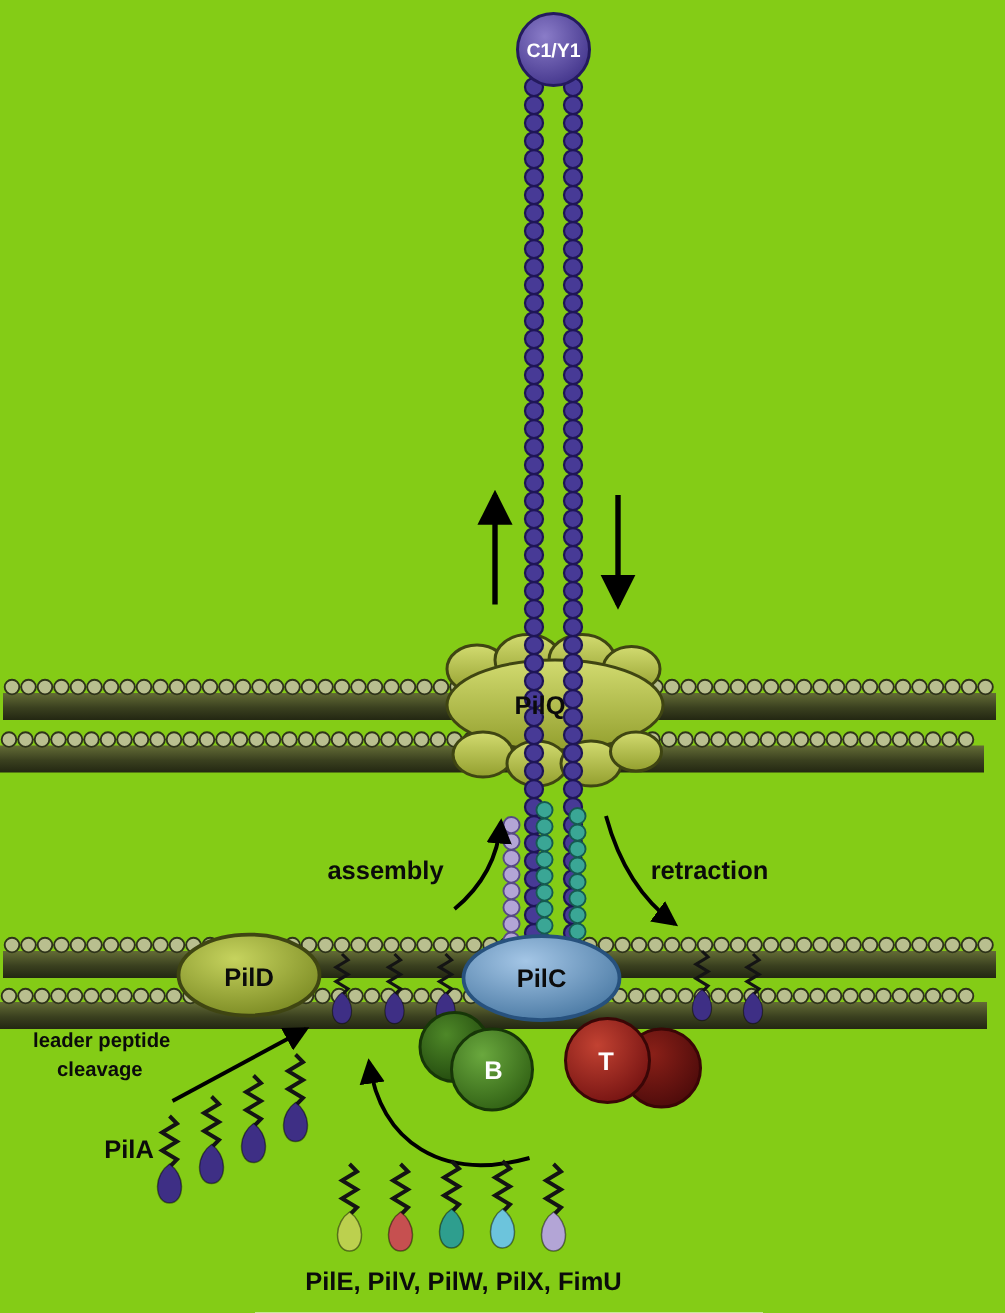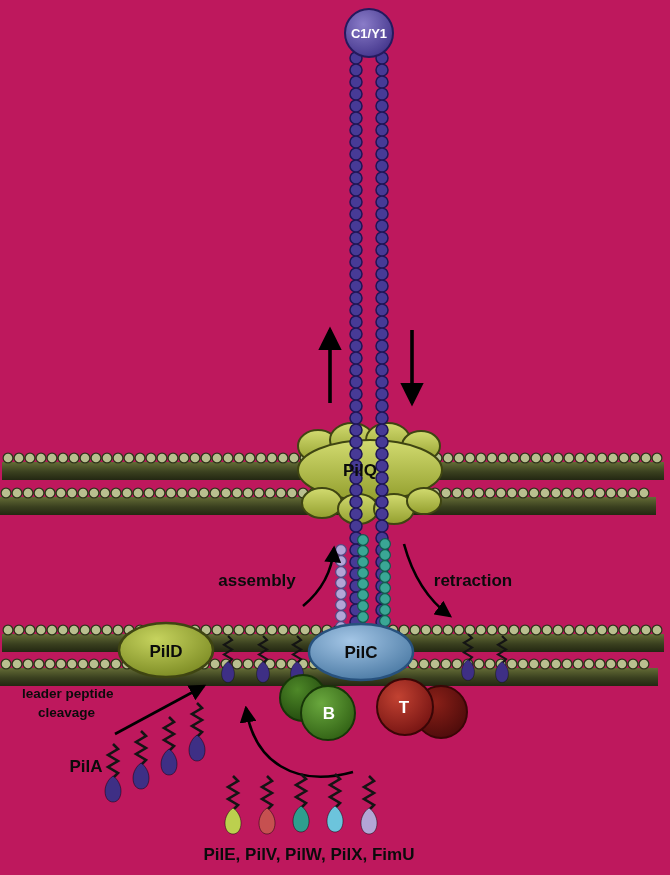--- a/index.html
+++ b/index.html
@@ -1,17 +1,17 @@
 <!DOCTYPE html>
 <html><head>
 <meta charset="utf-8">
 <style>
   html,body{margin:0;padding:0;background:#ffffff;}
   .canvas{
-    position:relative;width:670px;height:875px;background:#be185d;
+    position:relative;width:670px;height:875px;background:#84cc16;
     font-family:"Liberation Sans","DejaVu Sans",sans-serif;overflow:hidden;
   }
   svg{display:block;}
   text{font-family:"Liberation Sans","DejaVu Sans",sans-serif;}
   .lbl{font-weight:bold;fill:#0b0b0b;}
   .lbl-big{font-size:17px;}
   .lbl-small{font-size:13.5px;}
   .lbl-white{fill:#ffffff;}
   .zigzag{fill:none;stroke:#141414;stroke-width:2.6;stroke-linejoin:miter;}
   .drop{stroke:rgba(0,0,0,.45);stroke-width:1;}

